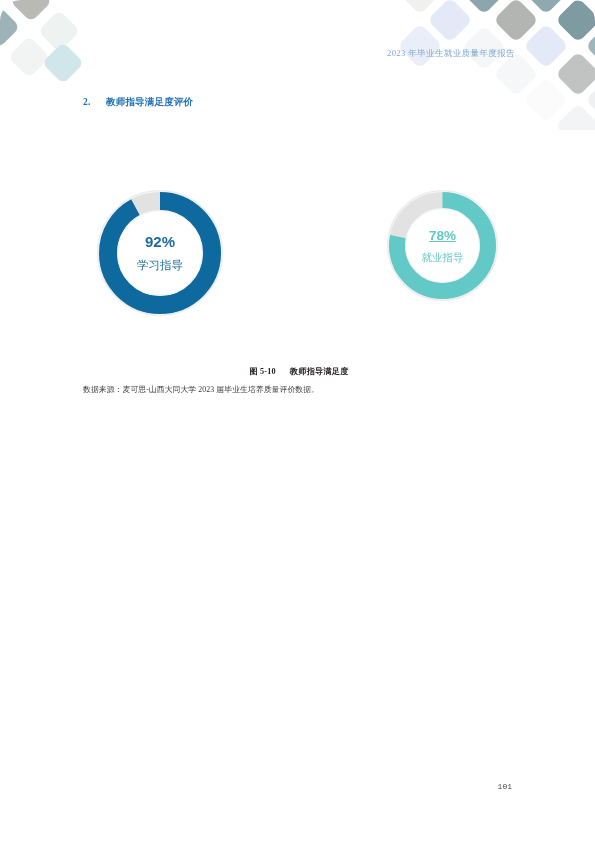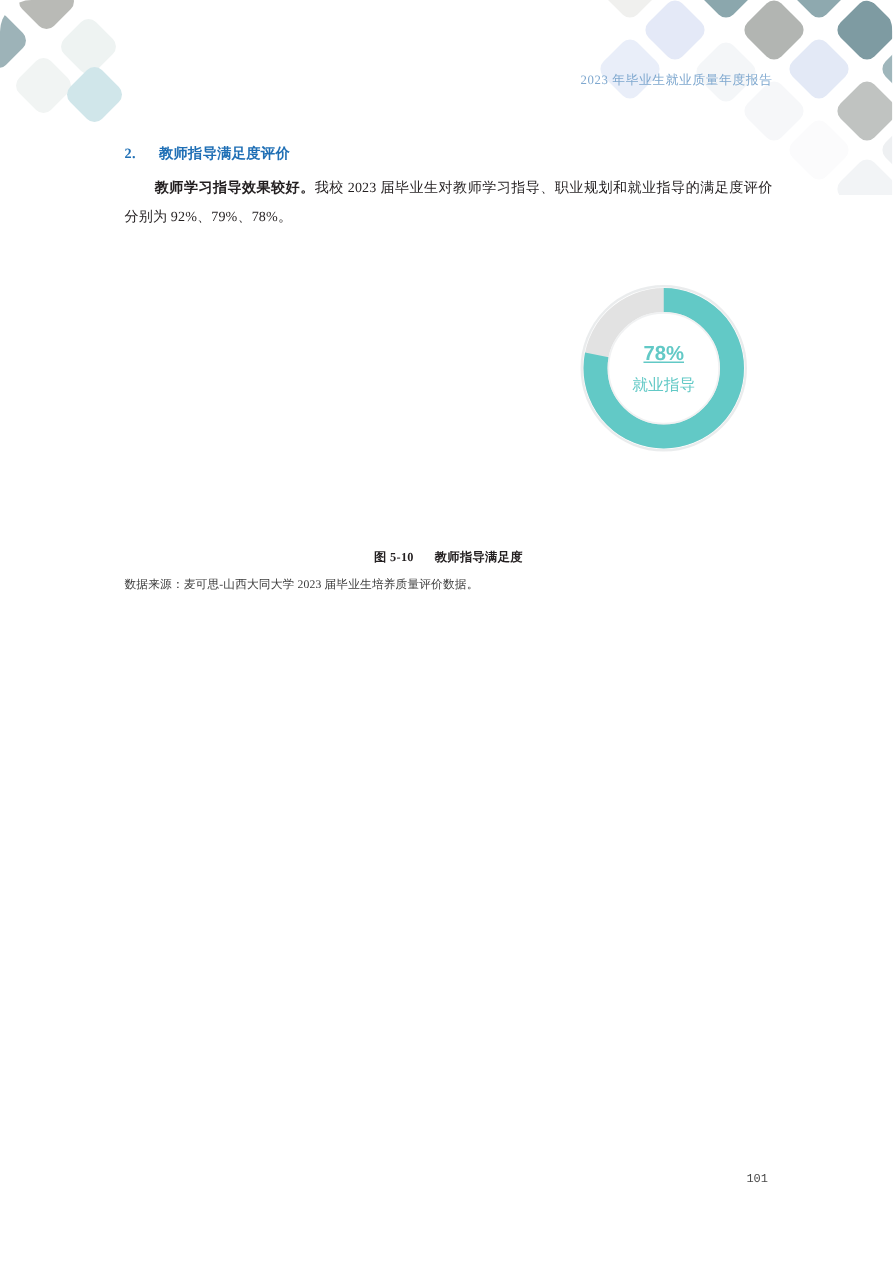--- a/index.html
+++ b/index.html
@@ -197,27 +197,38 @@
 
   <div class="running-header">2023 年毕业生就业质量年度报告</div>
 
   <div class="content">
 
     <div class="section-heading">
       <span class="num">2.</span>
       <span>教师指导满足度评价</span>
     </div>
 
-    <div class="para">
-      <span class="indent"></span><span class="lead">教师学习指导效果较好。</span><span>我校 2023 届毕业生对教师学习指导、职业规划和就业指导的满足度评价分别为 92%、79%、78%。</span>
-    </div>
 
   </div>
 
   <div class="chart-row" id="chart-row">
+      <div class="donut-wrap" style="left: 16px; width: 122px; height: 122px;">
+        <div class="donut" style="width: 122px; height: 122px;">
+          <svg width="122" height="122" viewBox="0 0 122 122">
+            <circle cx="61" cy="61" r="62.2" fill="none" stroke="#d9dcde" stroke-width="1.6" opacity="0.55"></circle>
+            <circle cx="61" cy="61" r="52" fill="none" stroke="#e2e2e2" stroke-width="18"></circle>
+            <circle cx="61" cy="61" r="52" fill="none" stroke="#0e6a9e" stroke-width="18" stroke-dasharray="300.58758509547147 26.138050877867045" transform="rotate(-90 61 61)"></circle>
+            <circle cx="61" cy="61" r="42.4" fill="none" stroke="#e9ebec" stroke-width="1.1" opacity="0.7"></circle>
+          </svg>
+        </div>
+        <div class="donut-center">
+          <div class="donut-pct" style="font-size: 15px; color: rgb(28, 106, 158); margin-bottom: 11px;">92%</div>
+          <div class="donut-label" style="font-size: 11.5px; color: rgb(28, 106, 158);">学习指导</div>
+        </div>
+      </div>
       <div class="donut-wrap" style="left: 306px; width: 107px; height: 107px;">
         <div class="donut" style="width: 107px; height: 107px;">
           <svg width="107" height="107" viewBox="0 0 107 107">
             <circle cx="53.5" cy="53.5" r="54.7" fill="none" stroke="#d9dcde" stroke-width="1.6" opacity="0.55"></circle>
             <circle cx="53.5" cy="53.5" r="45.5" fill="none" stroke="#e2e2e2" stroke-width="16"></circle>
             <circle cx="53.5" cy="53.5" r="45.5" fill="none" stroke="#62c9c6" stroke-width="16" stroke-dasharray="222.99024655180352 62.89468492486765" transform="rotate(-90 53.5 53.5)"></circle>
             <circle cx="53.5" cy="53.5" r="36.9" fill="none" stroke="#e9ebec" stroke-width="1.1" opacity="0.7"></circle>
           </svg>
         </div>
         <div class="donut-center">

